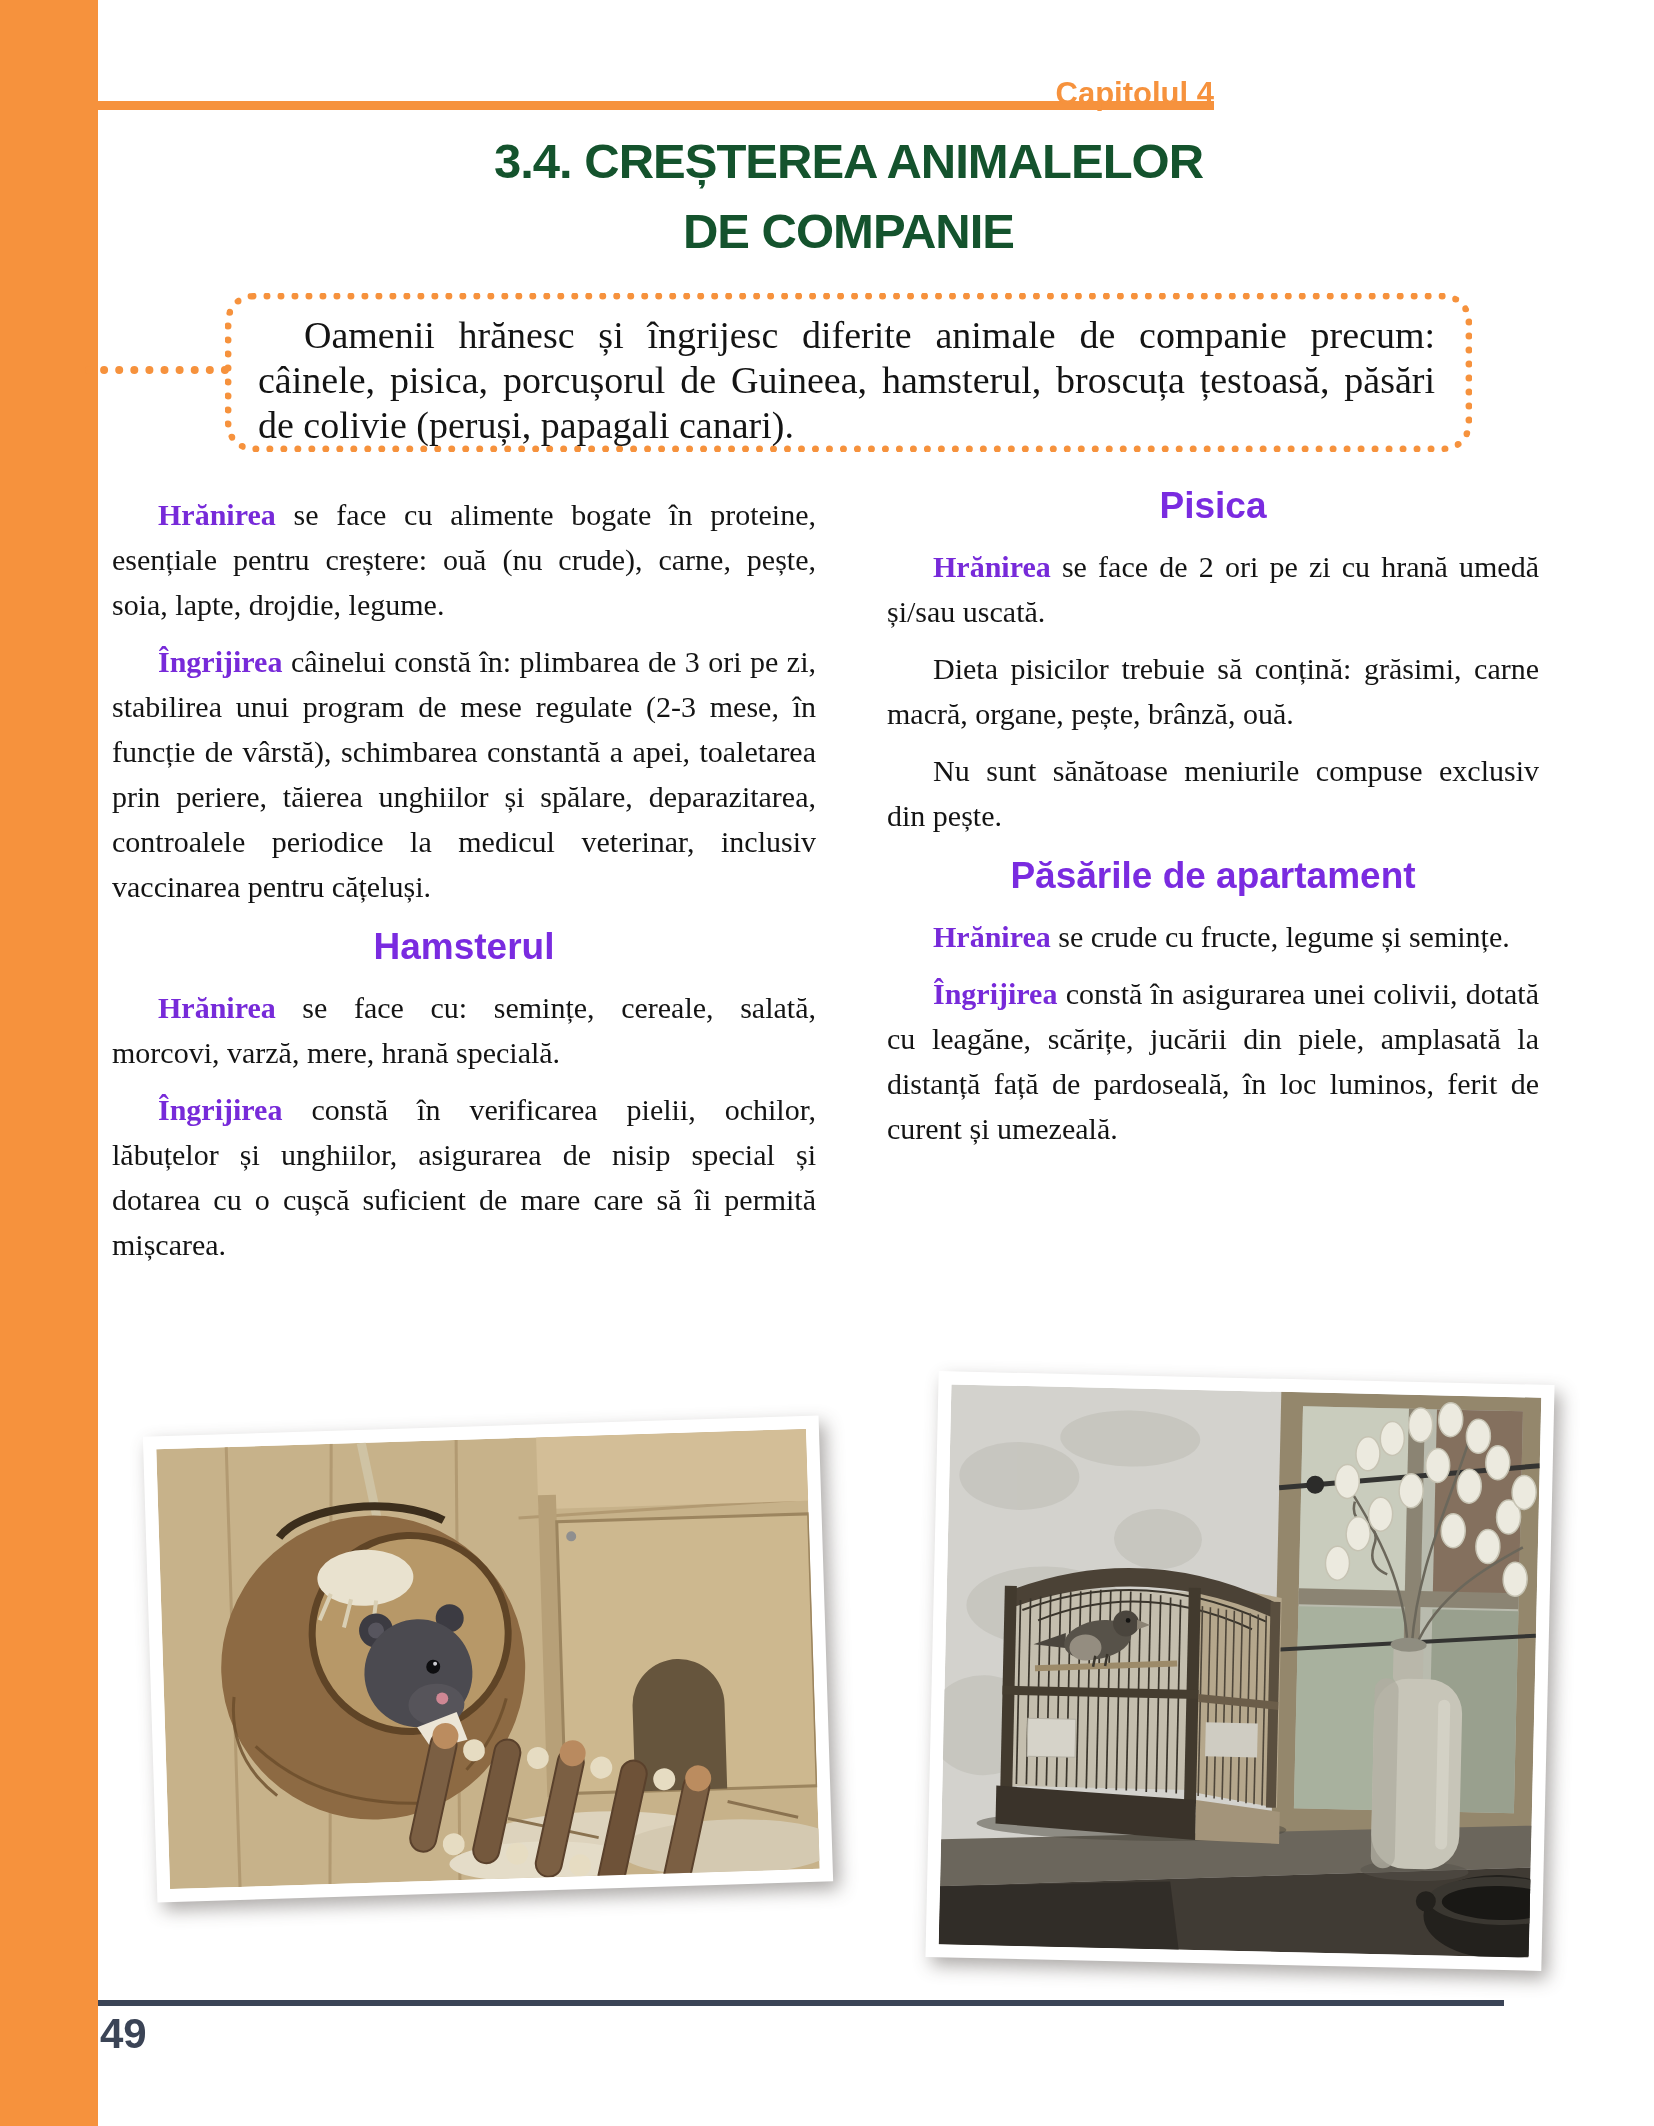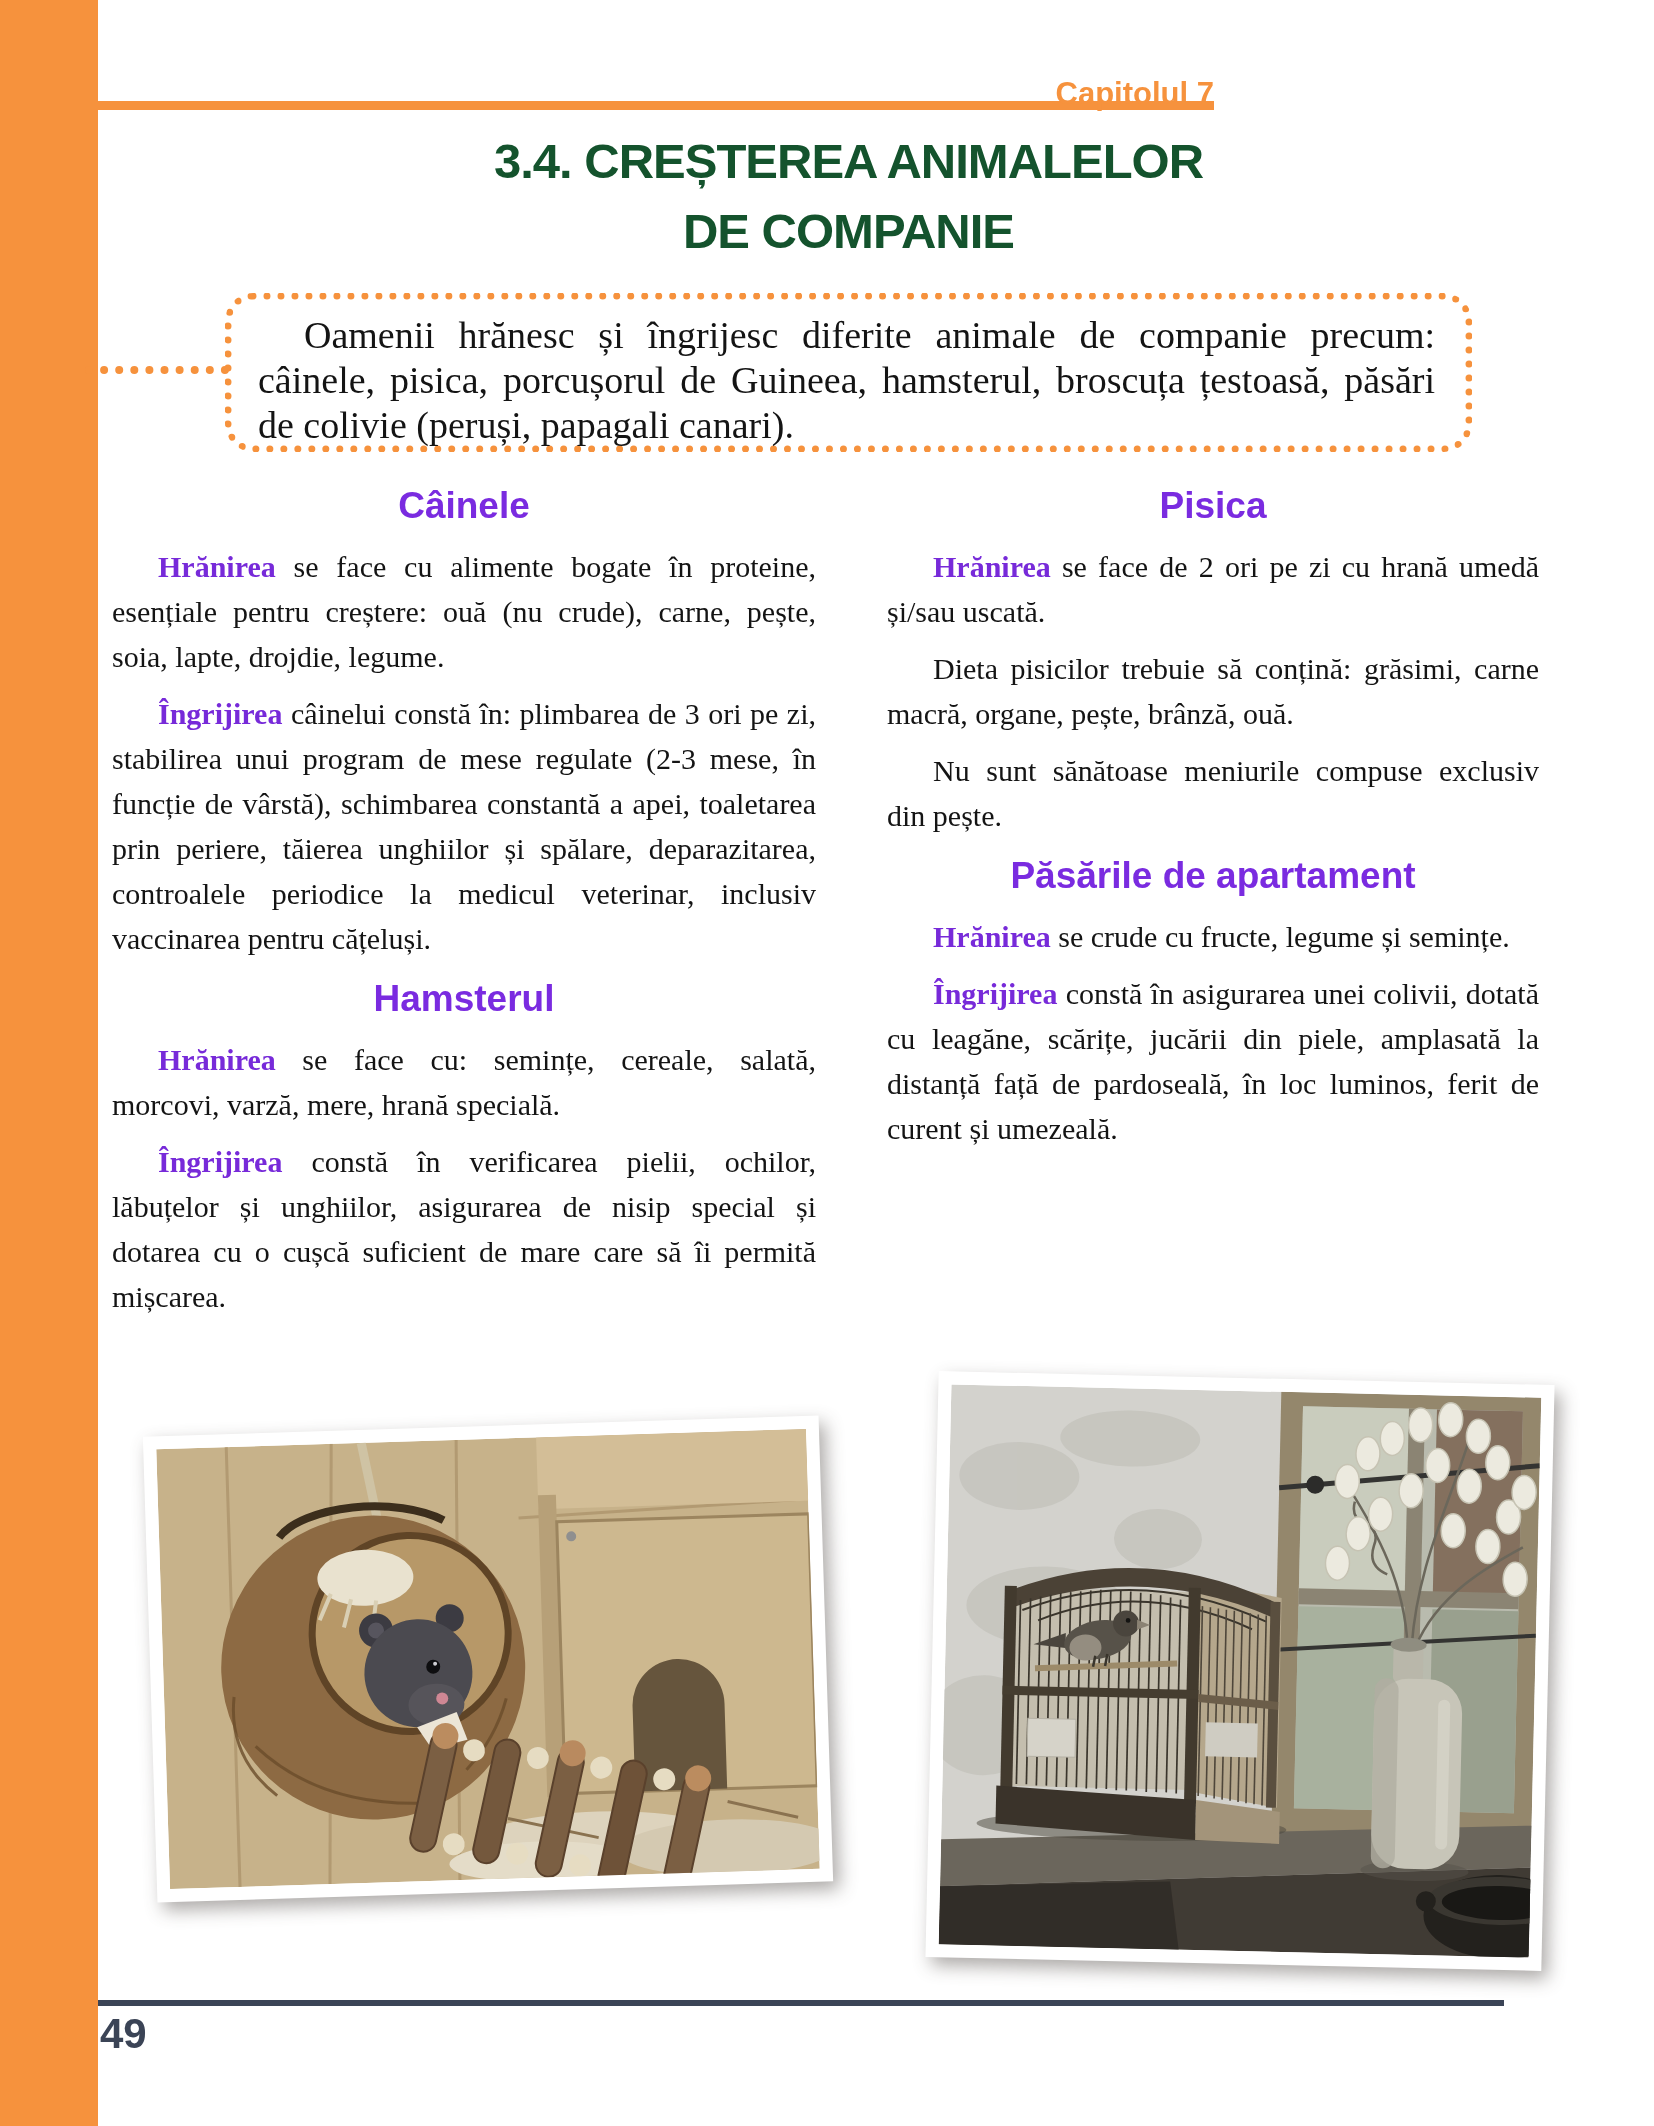--- a/index.html
+++ b/index.html
@@ -37,34 +37,33 @@
   .bottom-rule{position:absolute;left:98px;top:2000px;width:1406px;height:6px;background:#3B4456;}
   .page-num{position:absolute;left:100px;top:2008px;
     font:700 42px/52px "Liberation Sans","DejaVu Sans",sans-serif;color:#3B4456;}
 </style>
 </head>
 <body>
 
 <div class="sidebar"></div>
 <div class="top-rule"></div>
 
-<div class="chapter">Capitolul 7</div>
+<div class="chapter">Capitolul 4</div>
 
 <div class="title">
   <div>3.4. CREȘTEREA ANIMALELOR</div>
   <div>DE COMPANIE</div>
 </div>
 
 <div class="intro-connector"></div>
 <div class="intro-box">
   <div class="txt">Oamenii hrănesc și îngrijesc diferite animale de companie precum: câinele, pisica, porcușorul de Guineea, hamsterul, broscuța țestoasă, păsări de colivie (peruși, papagali canari).</div>
 </div>
 
 <div class="col col-left">
-  <h2 class="sec">Câinele</h2>
   <p class="body mt18"><span class="lead">Hrănirea</span><span> se face cu alimente bogate în proteine, esențiale pentru creștere: ouă (nu crude), carne, pește, soia, lapte, drojdie, legume.</span></p>
   <p class="body mt20"><span class="lead">Îngrijirea</span><span> câinelui constă în: plimbarea de 3 ori pe zi, stabilirea unui program de mese regulate (2-3 mese, în funcție de vârstă), schimbarea constantă a apei, toaletarea prin periere, tăierea unghiilor și spălare, deparazitarea, controalele periodice la medicul veterinar, inclusiv vaccinarea pentru cățeluși.</span></p>
 
   <h2 class="sec mt34">Hamsterul</h2>
   <p class="body mt16"><span class="lead">Hrănirea</span><span> se face cu: semințe, cereale, salată, morcovi, varză, mere, hrană specială.</span></p>
   <p class="body mt18"><span class="lead">Îngrijirea</span><span> constă în verificarea pielii, ochilor, lăbuțelor și unghiilor, asigurarea de nisip special și dotarea cu o cușcă suficient de mare care să îi permită mișcarea.</span></p>
 </div>
 
 <div class="col col-right">
   <h2 class="sec">Pisica</h2>

